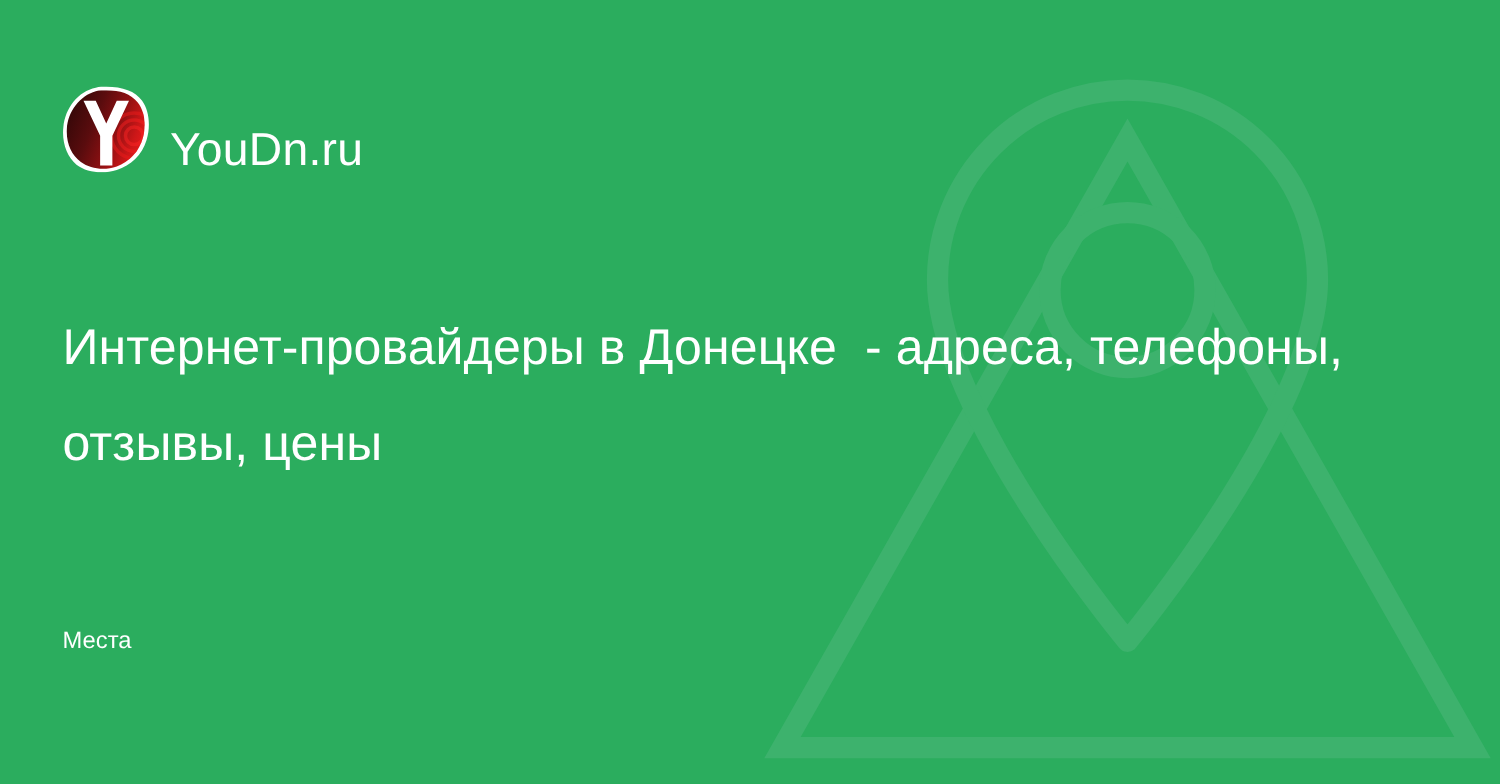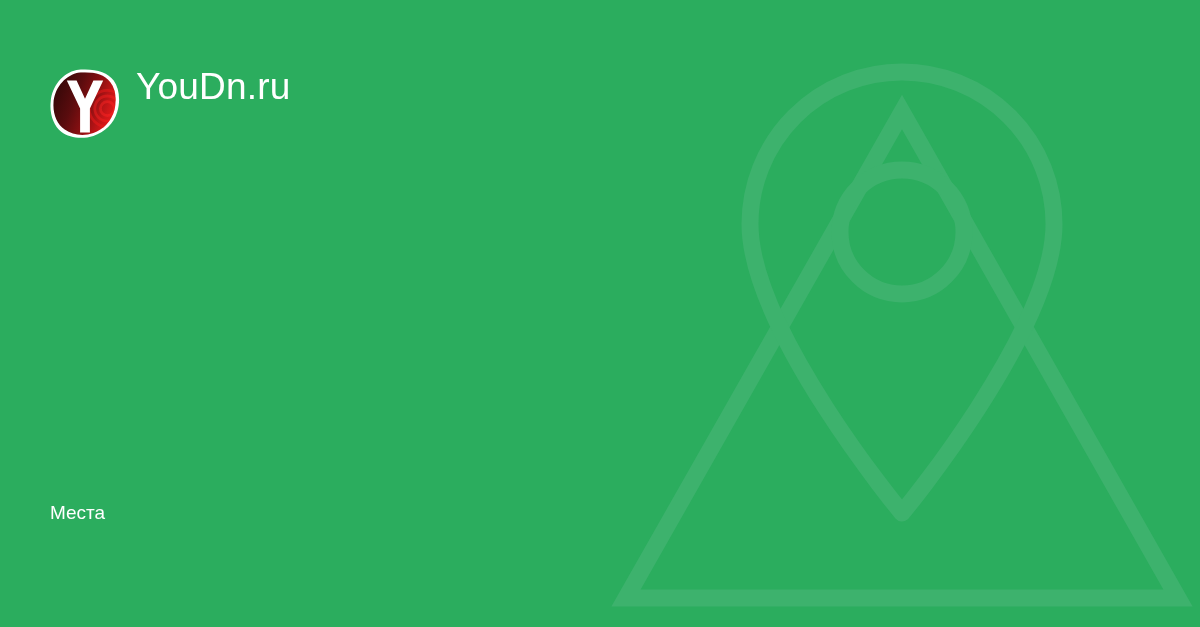--- a/index.html
+++ b/index.html
@@ -35,21 +35,21 @@
     height:627px;
     pointer-events:none;
   }
 
   
   .brand {
     position:absolute;
     left:50px;
     top:68px;
     display:flex;
-    align-items:flex-start;
+    align-items:flex-end;
     gap:16px;
     z-index:5;
   }
 
   .brand-mark {
     width:70px;
     height:70px;
     flex:0 0 70px;
     display:block;
   }
@@ -147,16 +147,17 @@
         <circle cx="82" cy="58" r="18" fill="none" stroke="#F42020" stroke-width="4" opacity="0.5"></circle>
         <circle cx="82" cy="58" r="10" fill="none" stroke="#FF2626" stroke-width="4" opacity="0.45"></circle>
       </g>
 
       <path d="M 24 18 L 38 18 L 50 44 L 62 18 L 76 18 L 57 58 L 57 92 L 43 92 L 43 58 Z" fill="#FFFFFF" clip-path="url(#ydClip)"></path>
     </svg>
 
     <span class="brand-text">YouDn.ru</span>
   </div>
 
+  <h1 class="headline">Интернет-провайдеры в Донецке  - адреса, телефоны, отзывы, цены</h1>
 
   <div class="category">Места</div>
 
 </div>
 
 </body></html>

